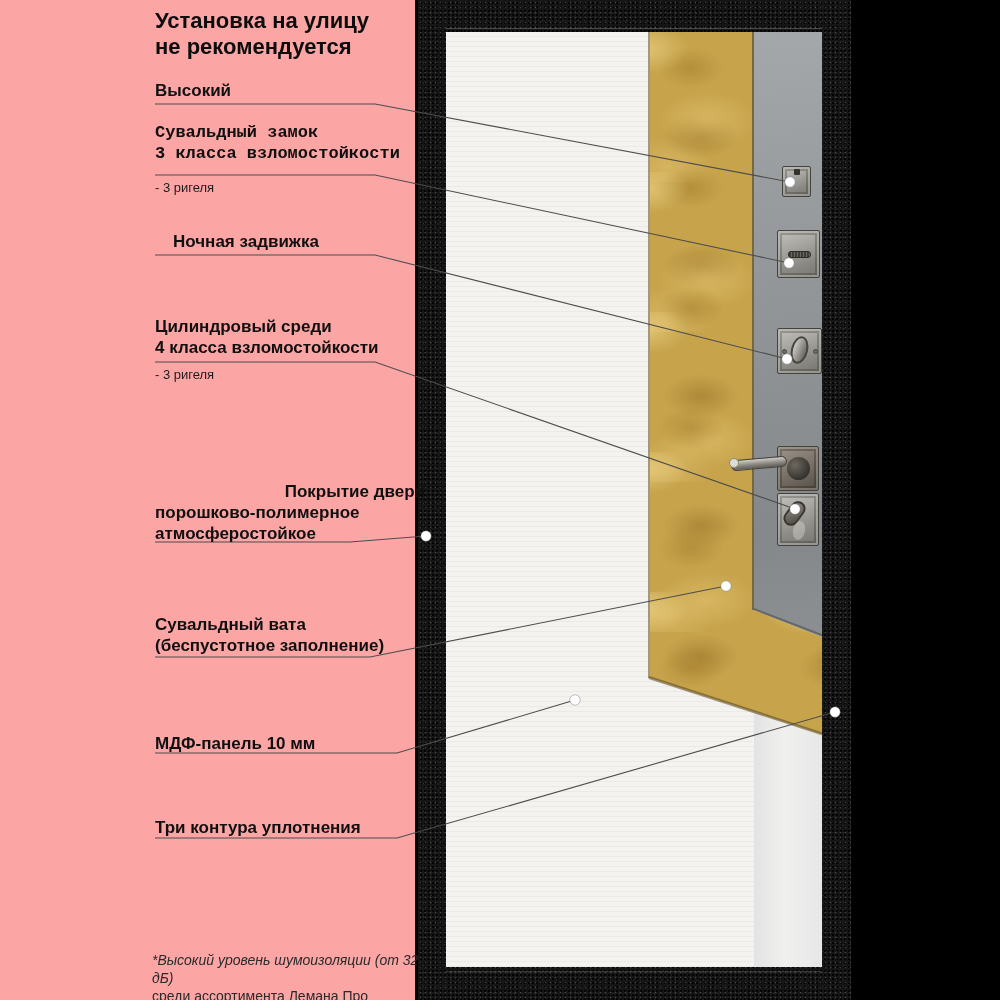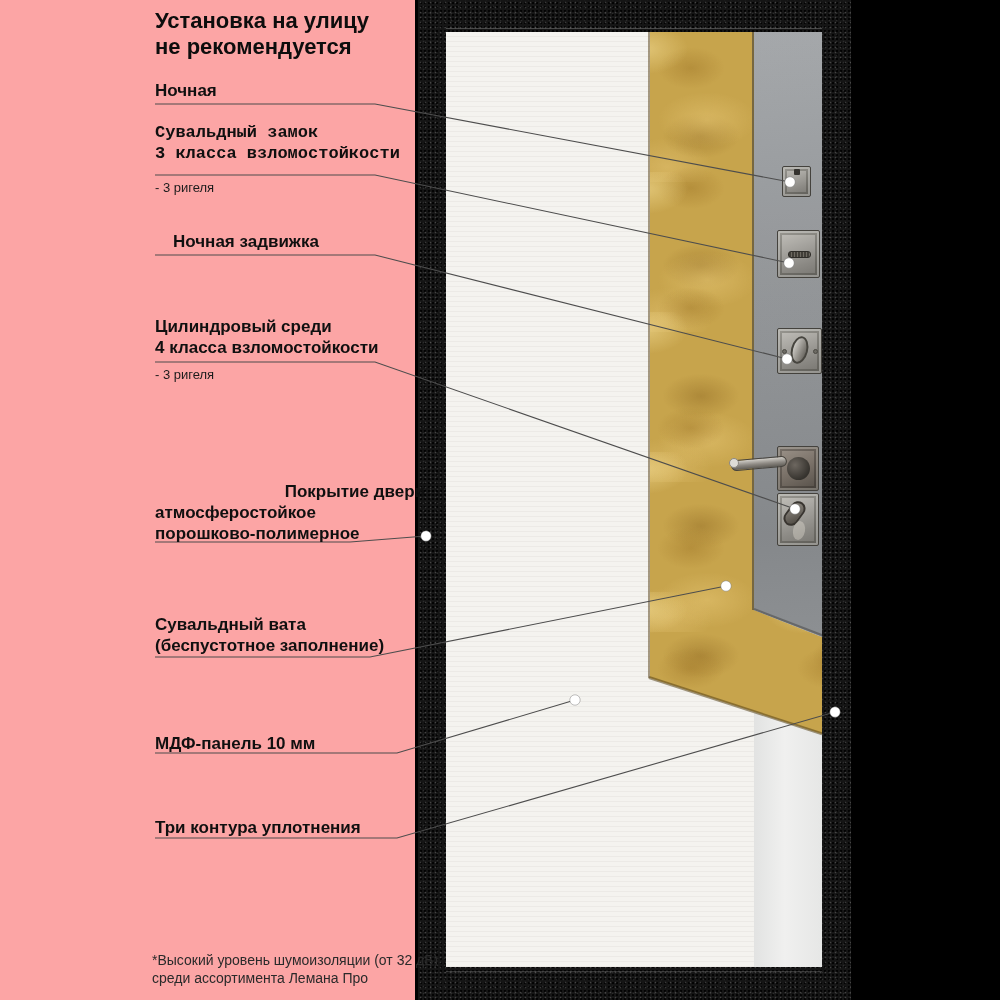--- a/index.html
+++ b/index.html
@@ -152,50 +152,50 @@
       <circle cx="835" cy="712" r="5.2" class="dot"></circle>
     </svg>
 
   <div class="page-title">
     <div style="position:static;">Установка на улицу</div>
     <div style="position:static;">не рекомендуется</div>
   </div>
 
   <div id="labels" style="left:0;top:0;width:1000px;height:1000px;pointer-events:none;">
       <div class="callout" style="top: 80px;">
-        <div style="position: static;">Ночная</div>
+        <div style="position: static;">Высокий</div>
       </div>
       <div class="callout" style="top: 122px; font-family: Liberation Mono, monospace;">
         <div style="position: static;">Сувальдный замок</div>
         <div style="position: static;">3 класса взломостойкости</div>
       </div>
       <div class="callout-sub" style="top: 180px;">- 3 ригеля</div>
       <div class="callout" style="top: 231px;">
         <div style="position: static; margin-left: 18px;">Ночная задвижка</div>
       </div>
       <div class="callout" style="top: 316px;">
         <div style="position: static;">Цилиндровый среди</div>
         <div style="position: static;">4 класса взломостойкости</div>
       </div>
       <div class="callout-sub" style="top: 367px;">- 3 ригеля</div>
       <div class="callout" style="top: 481px;">
         <div style="position: static; text-align: right;">Покрытие двери</div>
+        <div style="position: static;">порошково-полимерное</div>
         <div style="position: static;">атмосферостойкое</div>
-        <div style="position: static;">порошково-полимерное</div>
       </div>
       <div class="callout" style="top: 614px;">
         <div style="position: static;">Сувальдный вата</div>
         <div style="position: static;">(беспустотное заполнение)</div>
       </div>
       <div class="callout" style="top: 733px;">
         <div style="position: static;">МДФ-панель 10 мм</div>
       </div>
       <div class="callout" style="top: 817px;">
         <div style="position: static;">Три контура уплотнения</div>
       </div>
     </div>
 
   <div class="footnote">
-    <div style="position:static;">*Высокий уровень шумоизоляции (от 32 дБ)</div>
+    <div style="position:static;font-style:italic;">*Высокий уровень шумоизоляции (от 32 дБ)</div>
     <div style="position:static;">среди ассортимента Лемана Про</div>
   </div>
 
 </div>
 
 </body></html>

